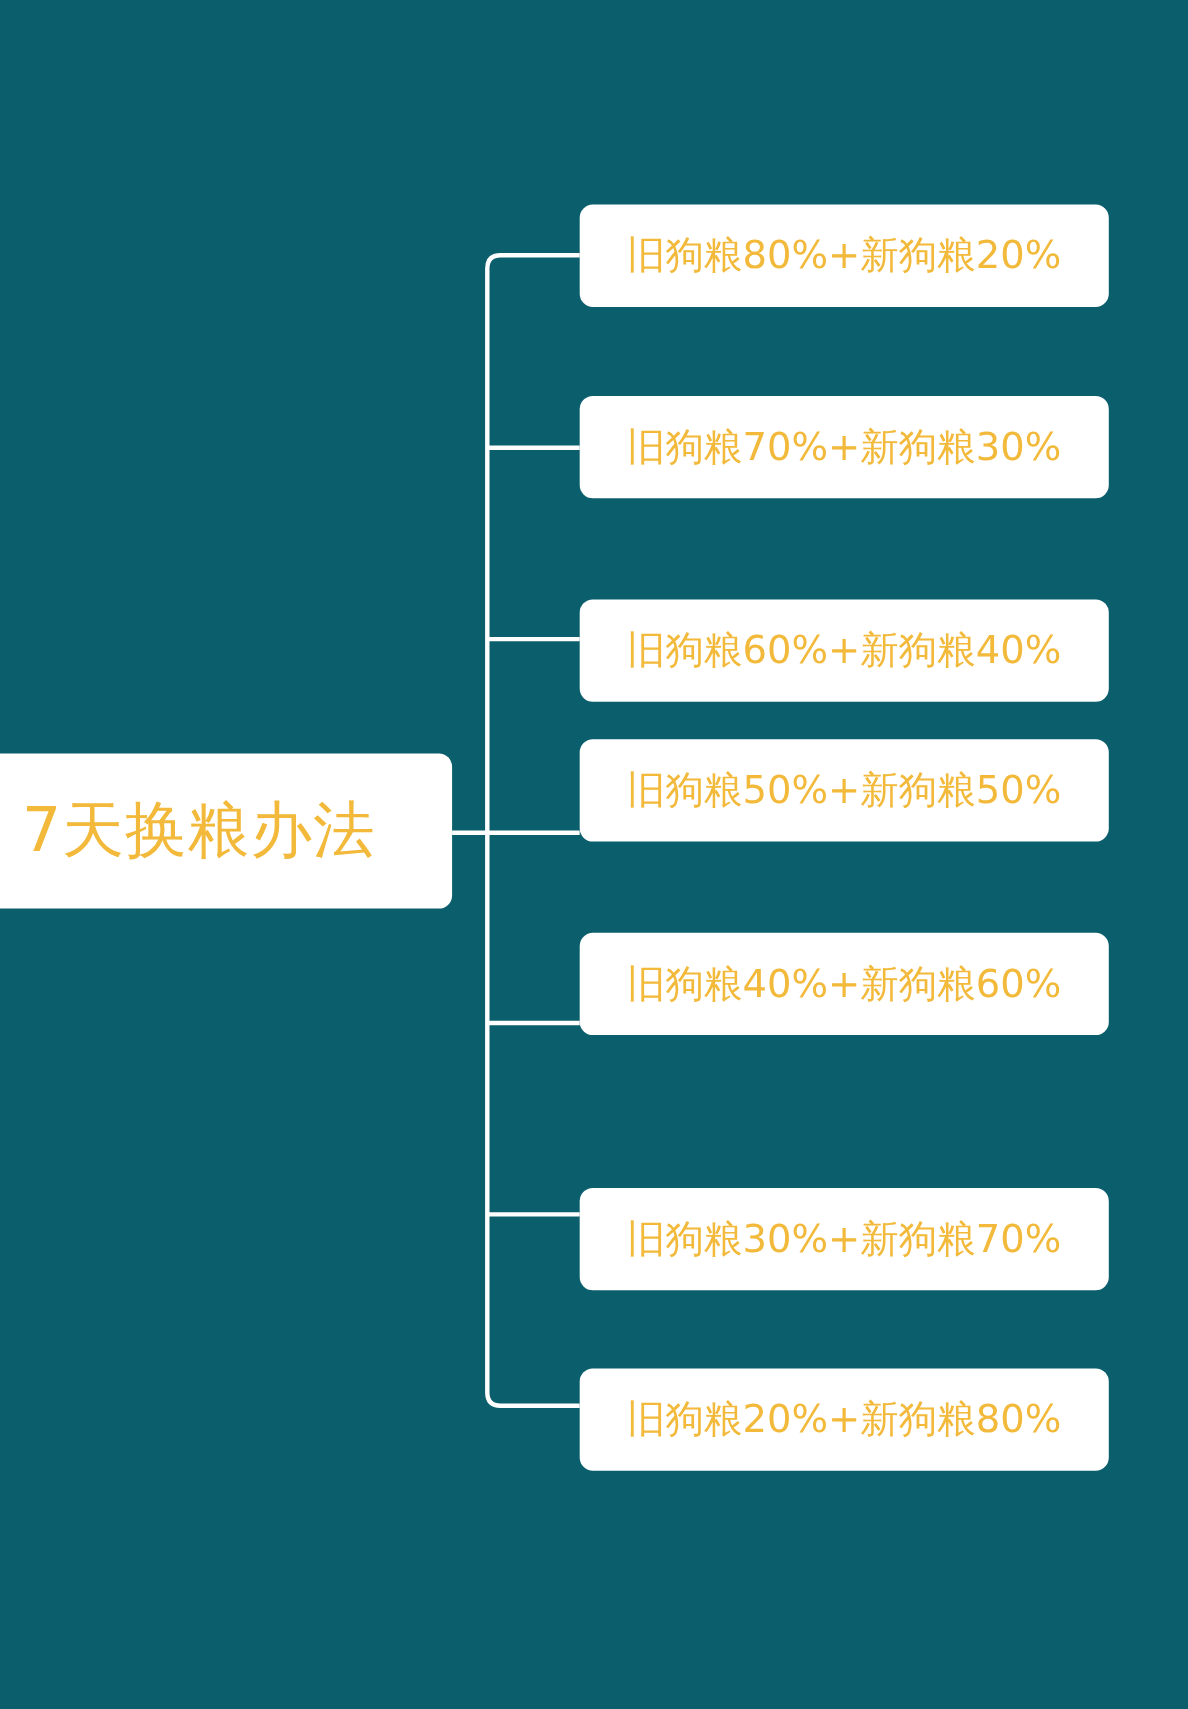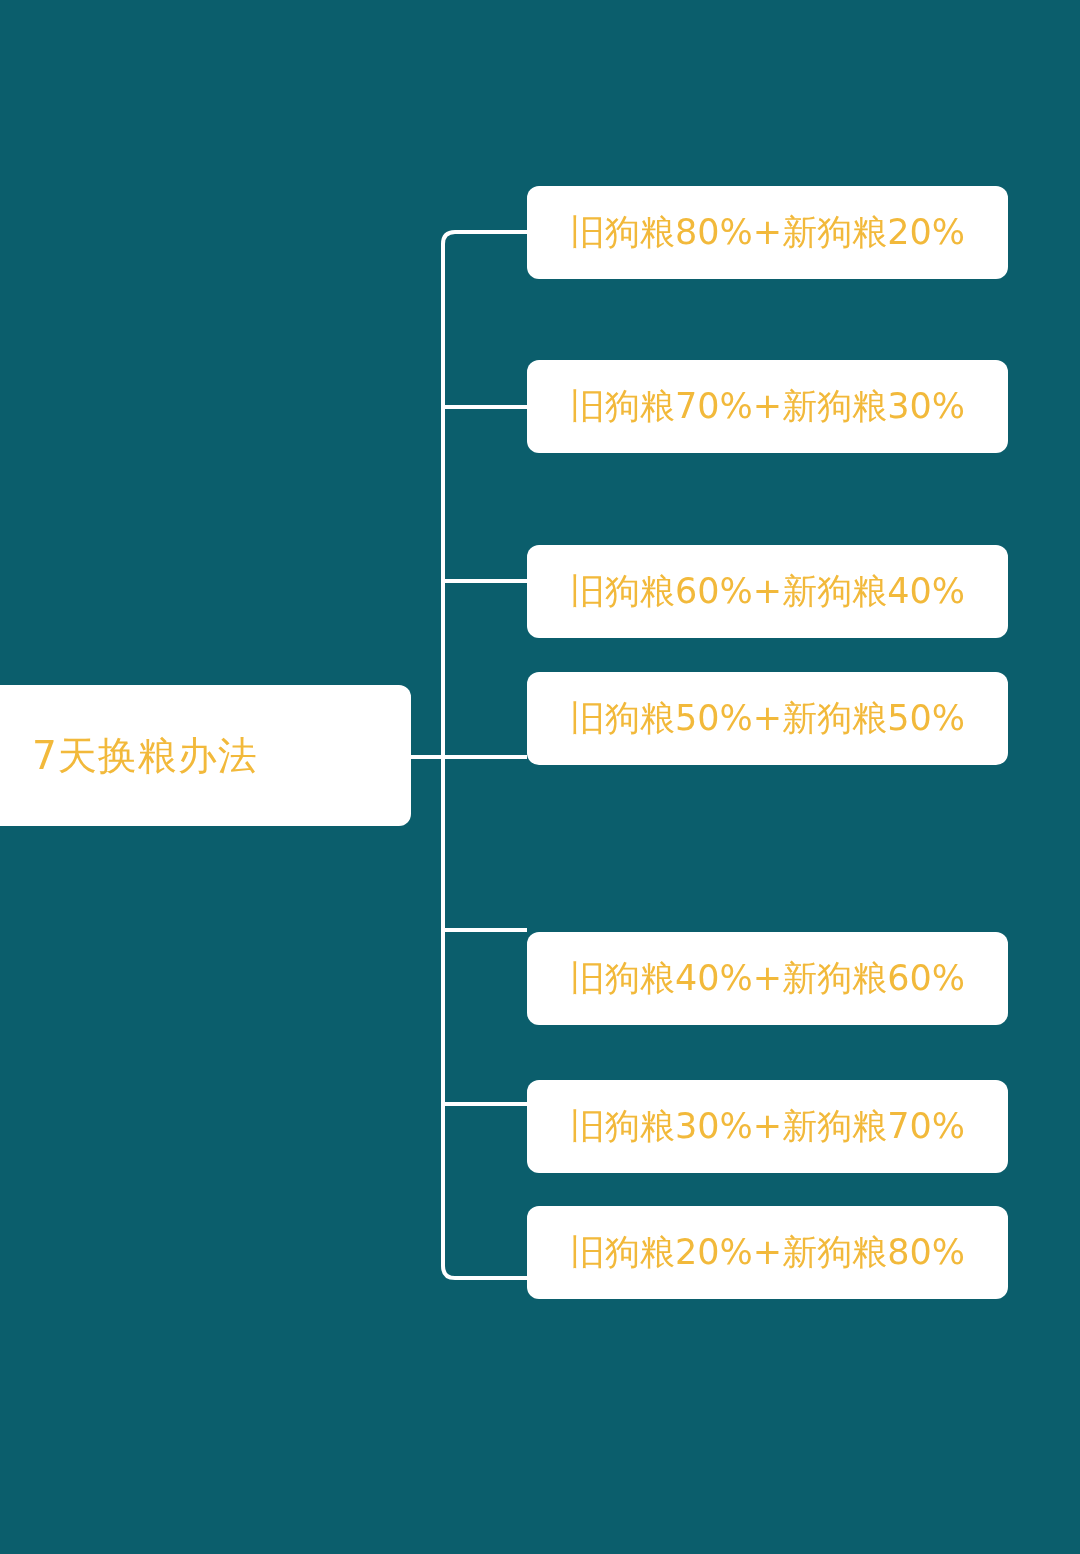--- a/index.html
+++ b/index.html
@@ -9,22 +9,22 @@
     position: relative; overflow: hidden;
     font-family: "DejaVu Sans", "Liberation Sans", sans-serif;
   }
   .root {
     position: absolute; left: -12px; top: 685px;
     width: 423px; height: 141px;
     background: #ffffff; border-radius: 12px;
     display: flex; align-items: center;
   }
   .root span {
-    margin-left: 44px;
-    color: #f2b93b; font-size: 39px; letter-spacing: 1px;
+    margin-left: 32px;
+    color: #f2b93b; font-size: 56px; letter-spacing: 1px;
   }
   .child {
     position: absolute; left: 527px;
     width: 481px; height: 93px;
     background: #ffffff; border-radius: 12px;
     display: flex; align-items: center; justify-content: center;
   }
   .child span { color: #f2b93b; font-size: 35px; white-space: nowrap; }
   svg.connectors { position: absolute; left: 0; top: 0; }
 </style>
@@ -53,21 +53,21 @@
 </div>
 <div class="child" style="top:360px">
   <span>旧狗粮70%+新狗粮30%</span>
 </div>
 <div class="child" style="top:545px">
   <span>旧狗粮60%+新狗粮40%</span>
 </div>
 <div class="child" style="top:672px">
   <span>旧狗粮50%+新狗粮50%</span>
 </div>
-<div class="child" style="top:932px">
+<div class="child" style="top:848px">
   <span>旧狗粮40%+新狗粮60%</span>
 </div>
 <div class="child" style="top:1080px">
   <span>旧狗粮30%+新狗粮70%</span>
 </div>
-<div class="child" style="top:1206px">
+<div class="child" style="top:1244px">
   <span>旧狗粮20%+新狗粮80%</span>
 </div>
 
 </body></html>

